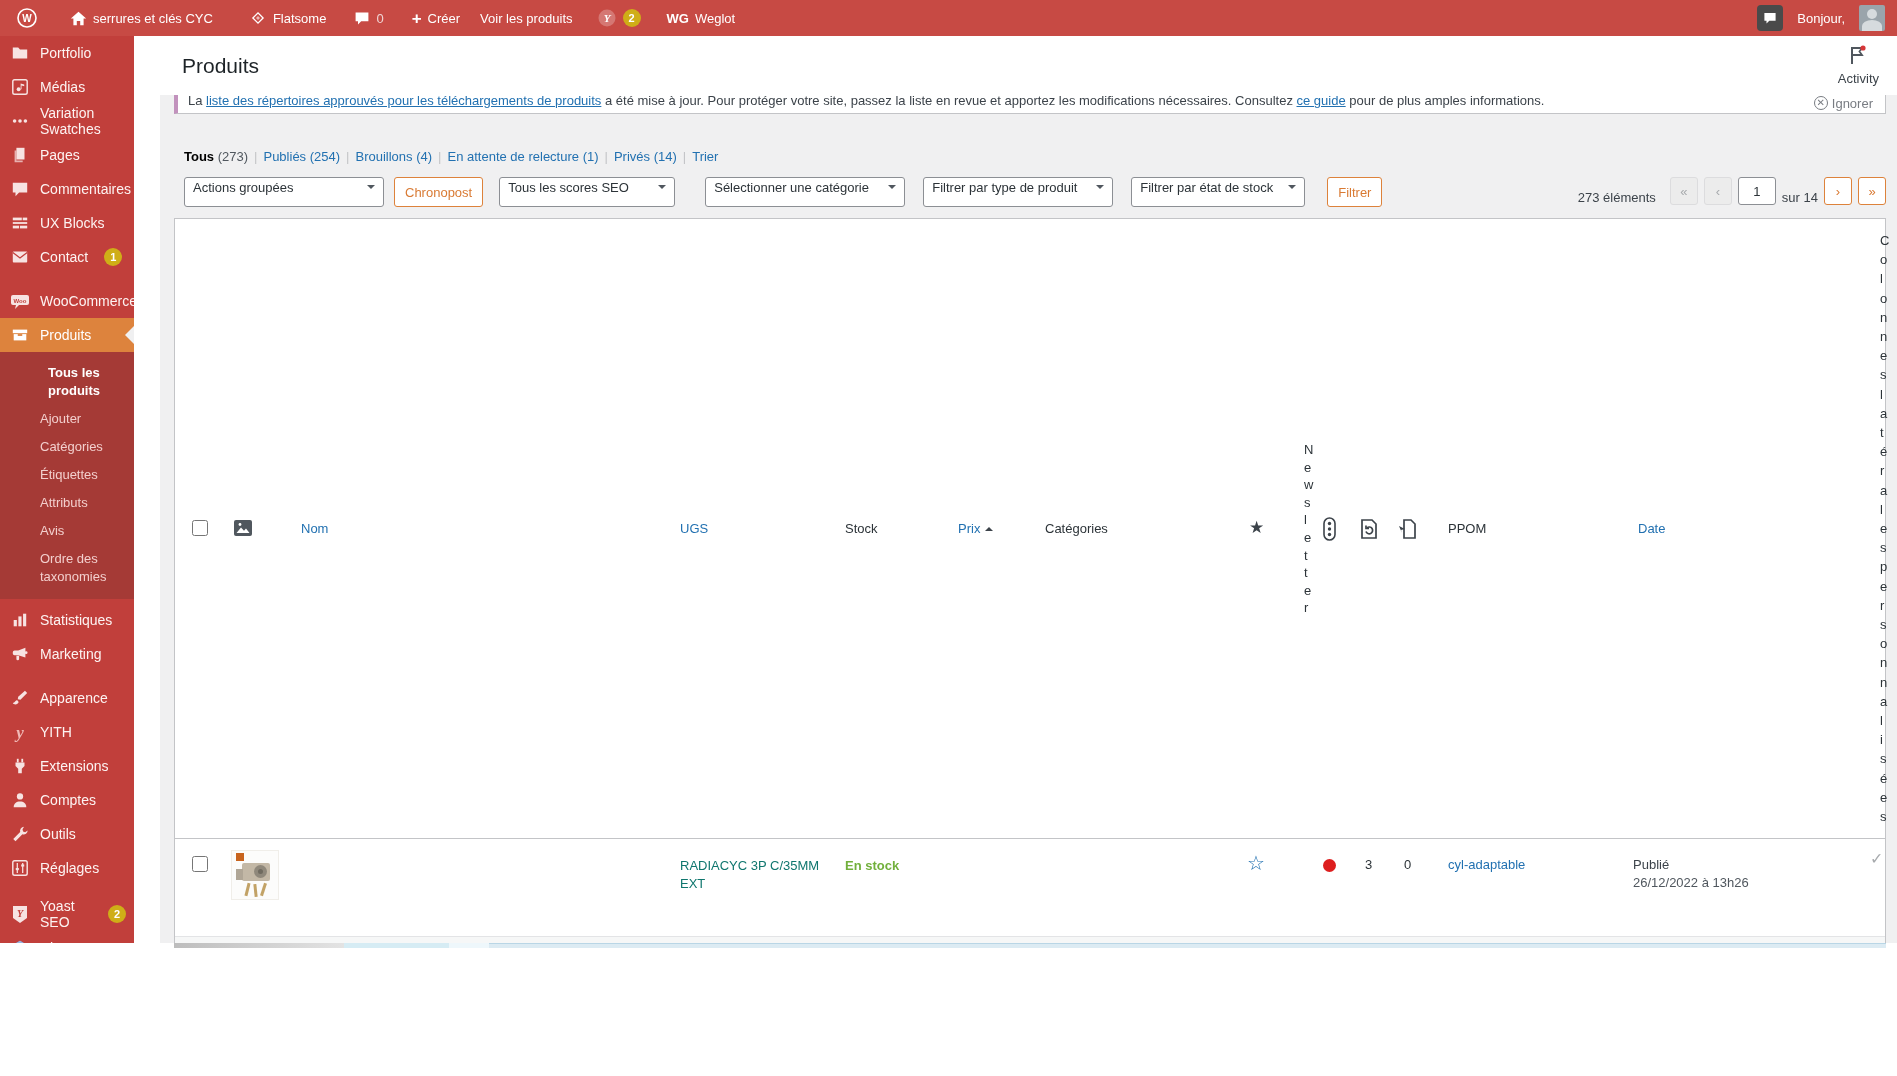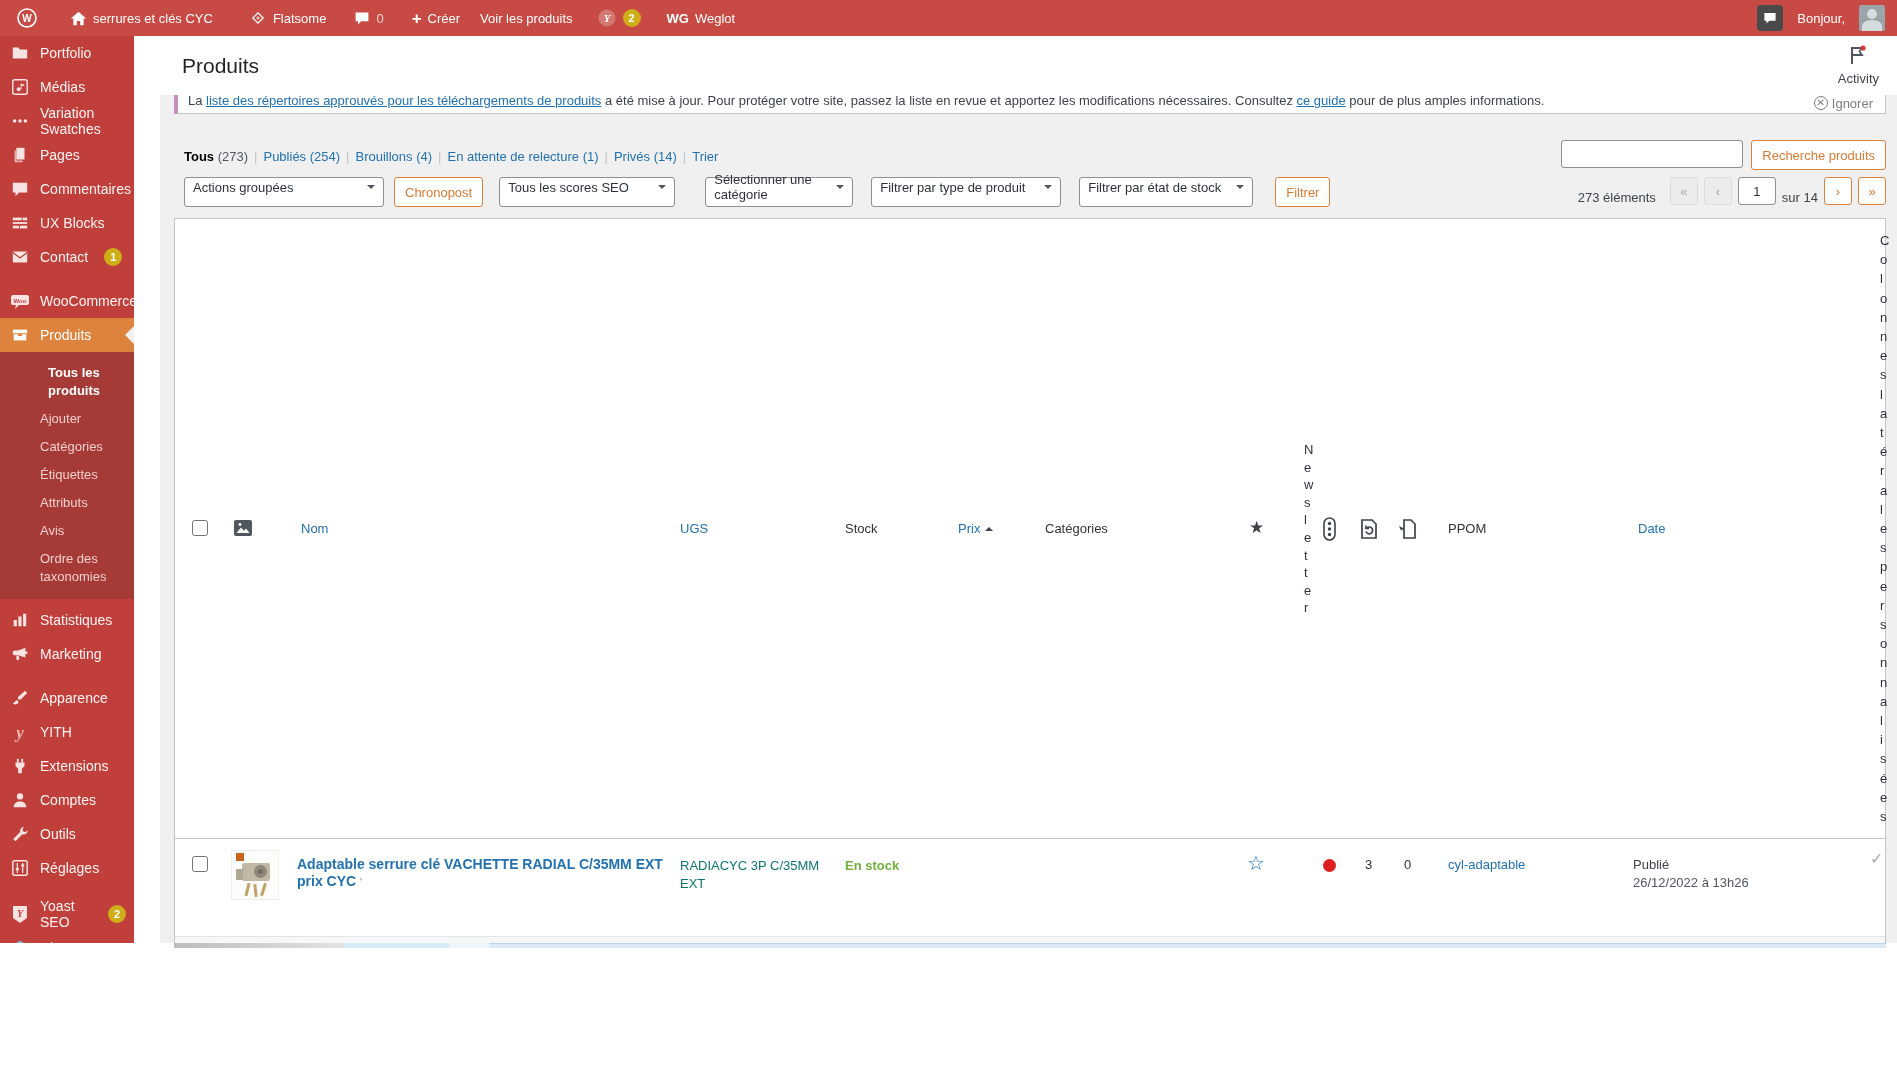--- a/index.html
+++ b/index.html
@@ -394,36 +394,32 @@
             </svg>
         </span>
         <span class="lbl">Activity</span>
       </div>
     </div>
 
     <div class="status-links">
       <span class="cur"><span>Tous</span> <span class="n">(273)</span></span><span class="sep">|</span><a><span>Publiés</span> <span>(254)</span></a><span class="sep">|</span><a><span>Brouillons</span> <span>(4)</span></a><span class="sep">|</span><a><span>En attente de relecture</span> <span>(1)</span></a><span class="sep">|</span><a><span>Privés</span> <span>(14)</span></a><span class="sep">|</span><a><span>Trier</span></a>
     </div>
 
-    <div class="searchbar">
-      <input class="search-input" type="text" value="" style="">
-      <span class="btn-o">Recherche produits</span>
-    </div>
 
     <div class="controls">
       <div class="wsel" style="width:200px;">
           <span>Actions groupées</span>
           <span class="chev"></span>
         </div>
       <span class="btn-o">Chronopost</span>
       <div class="wsel" style="width:176px; margin-left:6px;">
           <span>Tous les scores SEO</span>
           <span class="chev"></span>
         </div>
-      <div class="wsel" style="width:148px; margin-left:20px;">
+      <div class="wsel" style="width:200px; margin-left:20px;">
           <span>Sélectionner une catégorie</span>
           <span class="chev"></span>
         </div>
       <div class="wsel" style="width:190px; margin-left:8px;">
           <span>Filtrer par type de produit</span>
           <span class="chev"></span>
         </div>
       <div class="wsel" style="width:174px; margin-left:8px;">
           <span>Filtrer par état de stock</span>
           <span class="chev"></span>
@@ -491,23 +487,20 @@
         <span class="osq"></span>
         <span class="body"></span>
         <span class="knob"></span>
         <span class="knob2"></span>
         <span class="cyl"></span>
         <span class="key" style="left:14px; top:32px; transform:rotate(14deg);"></span>
         <span class="key" style="left:22px; top:33px; transform:rotate(-6deg);"></span>
         <span class="key" style="left:30px; top:32px; transform:rotate(18deg);"></span>
       </div>
 
-      <div class="row-name">
-        <span>Adaptable serrure clé VACHETTE RADIAL C/35MM EXT prix CYC</span> <span class="mark">'</span>
-      </div>
 
       <div class="cell" style="left:505px; top:638px; width:152px;">RADIACYC 3P C/35MM EXT</div>
       <div class="cell instock" style="left:670px; top:638px;">En stock</div>
       <div class="cell" style="left:783px; top:638px;"></div>
 
 
       <span class="hc star-row" style="left:1072px; top:632px;">☆</span>
       <span class="reddot" style="left:1148px; top:640px;"></span>
       <div class="cell" style="left:1190px; top:637px; color:#2c3338;">3</div>
       <div class="cell" style="left:1229px; top:637px; color:#2c3338;">0</div>

